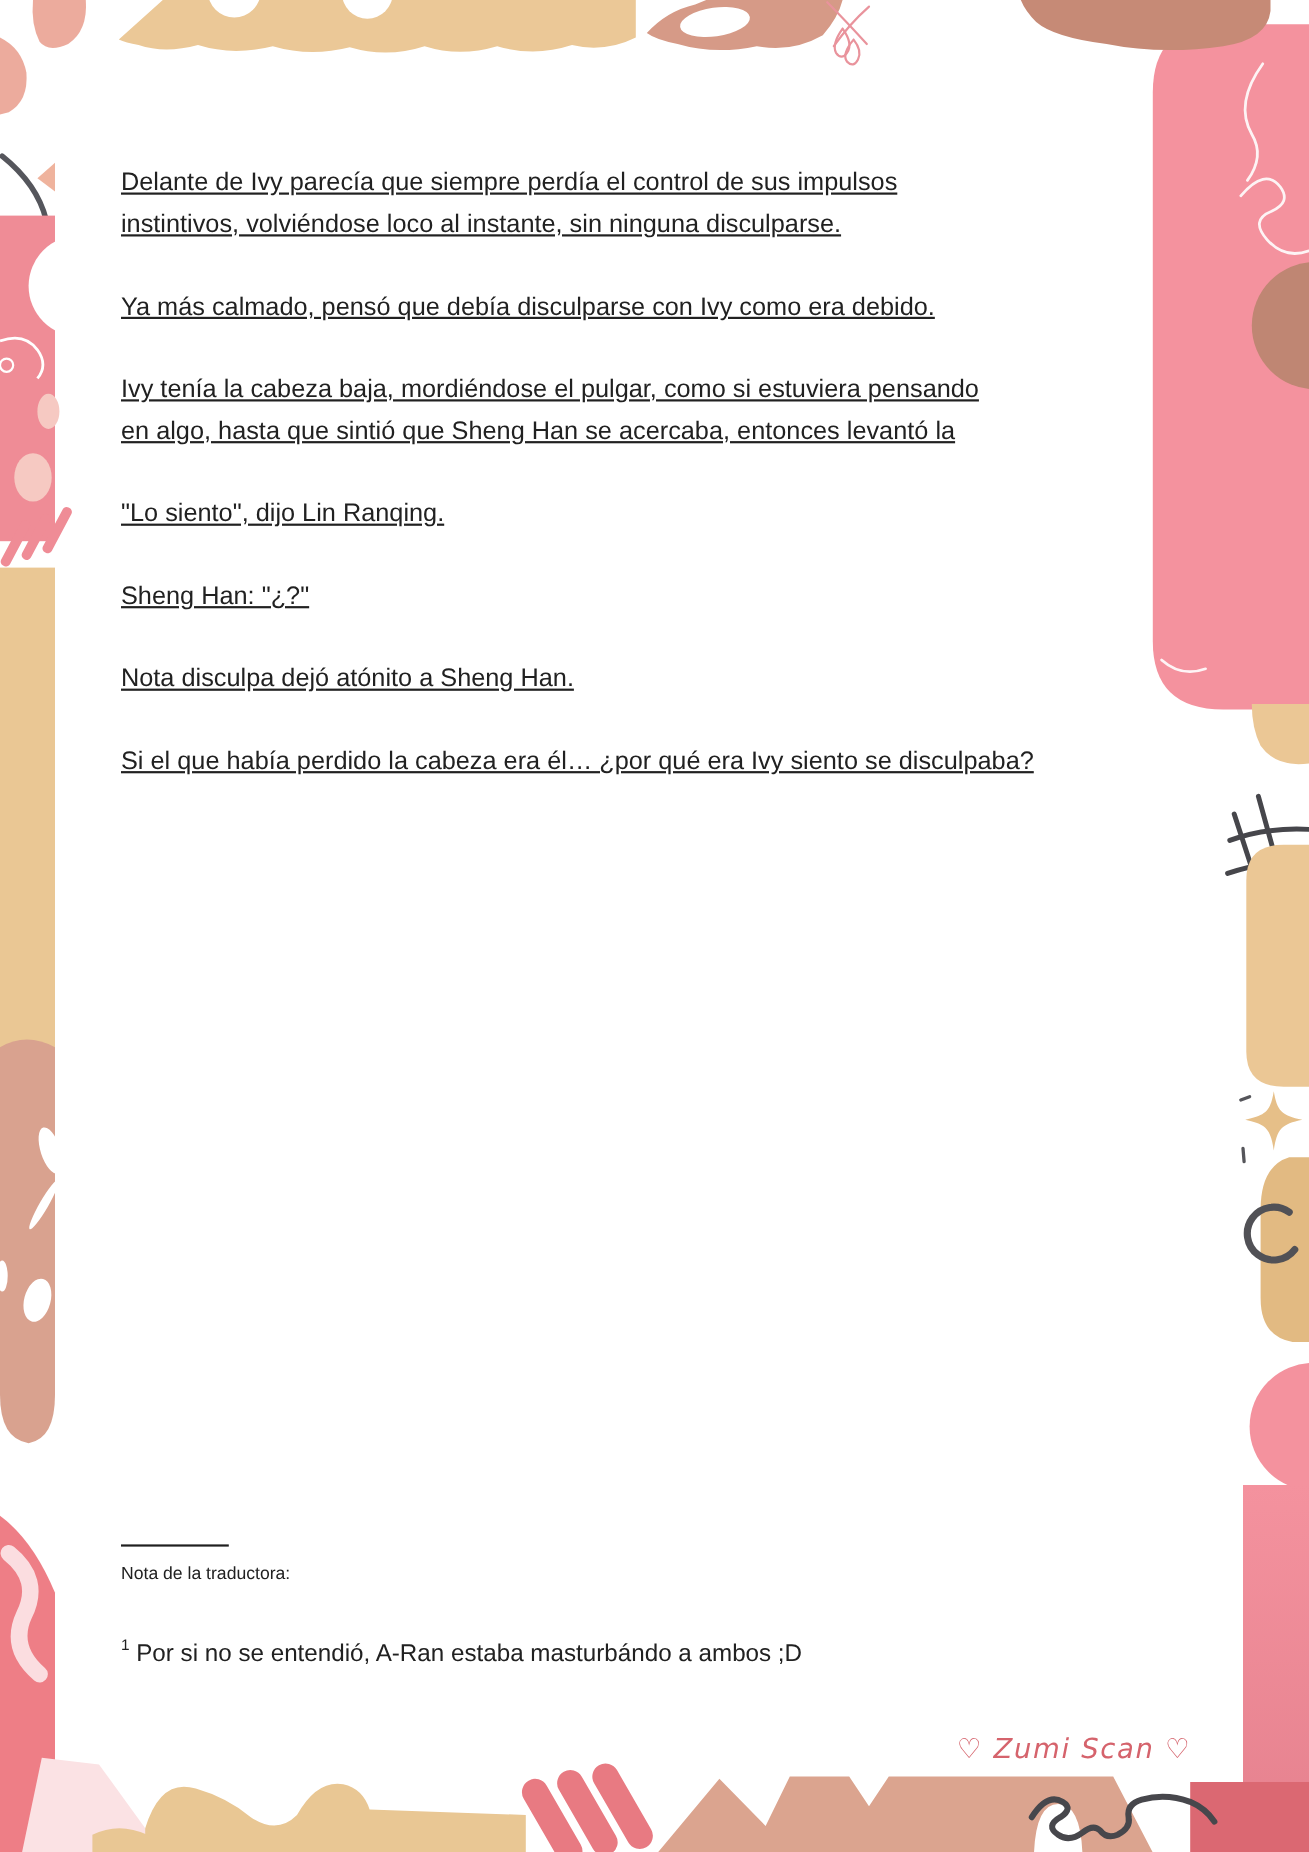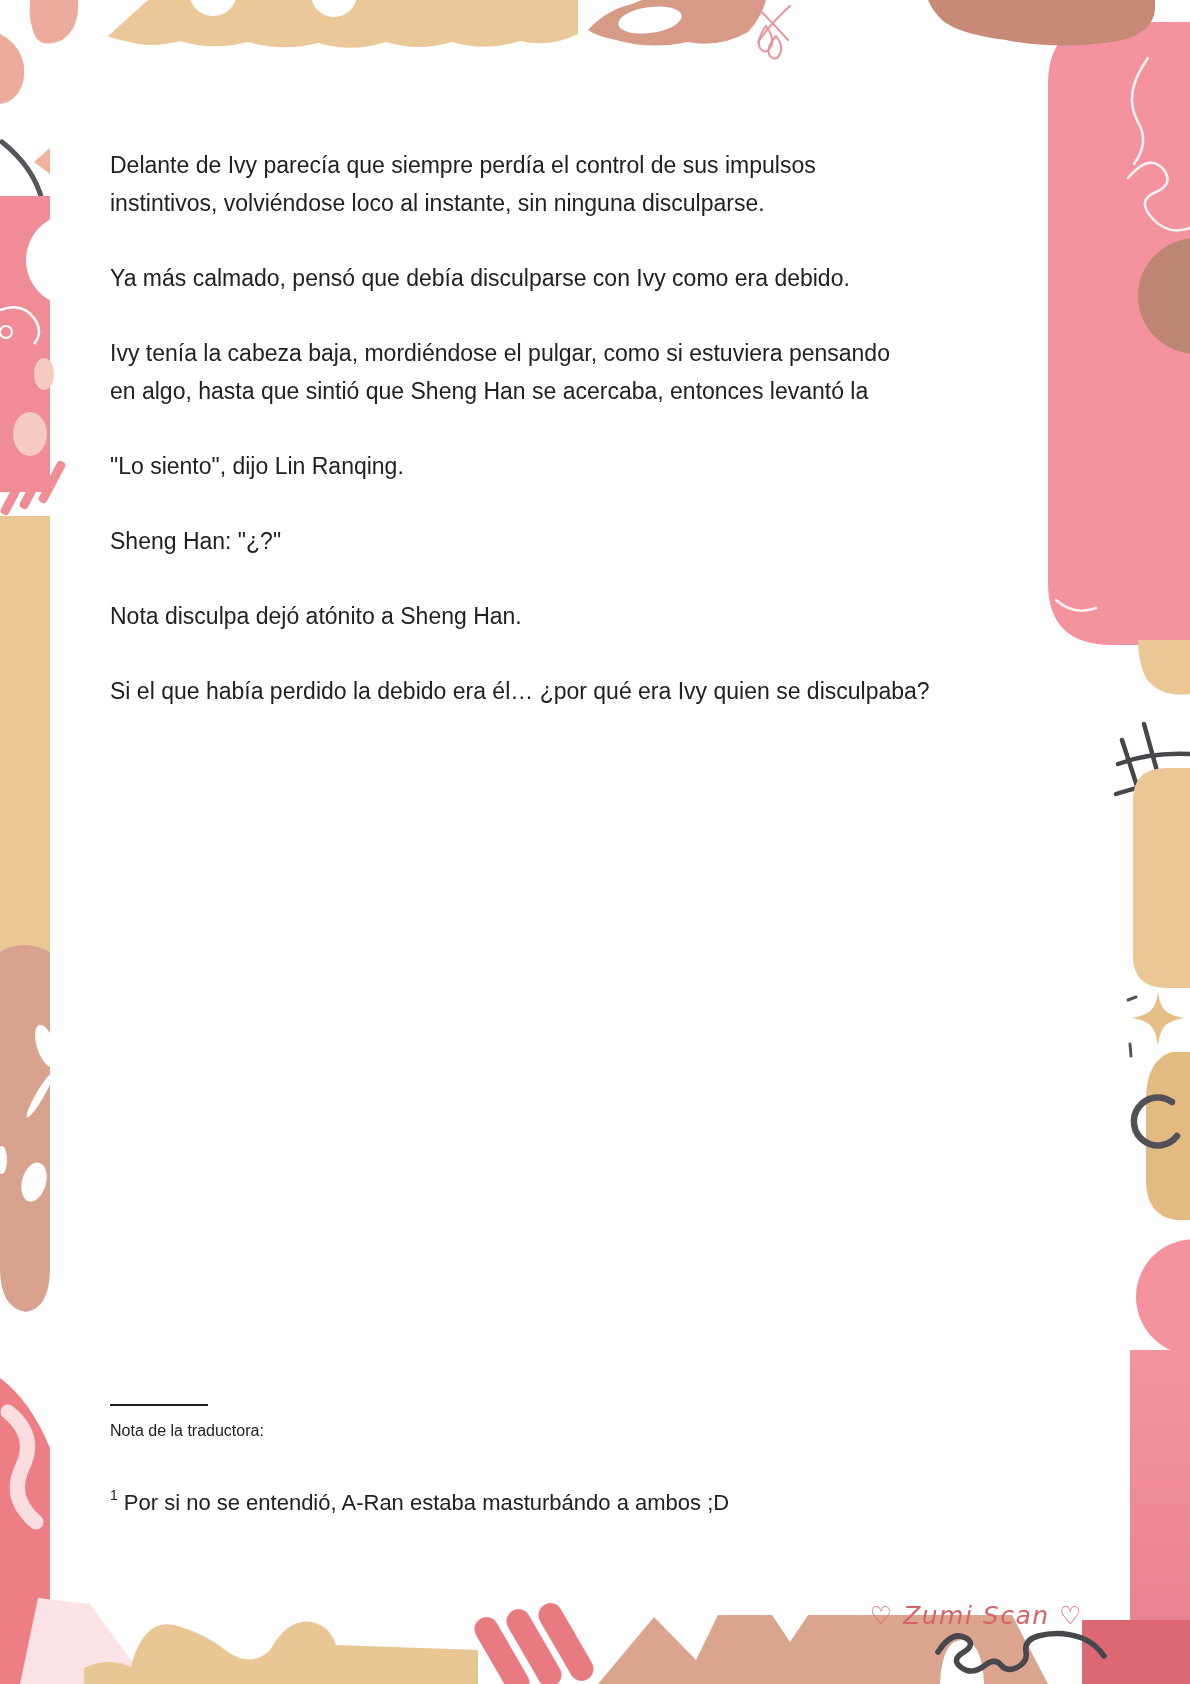--- a/index.html
+++ b/index.html
@@ -6,21 +6,21 @@
   .page{
     position:relative;
     width:1190px;height:1684px;
     background:#ffffff;
     overflow:hidden;
     font-family:"Liberation Sans", sans-serif;
   }
   .decor-svg{position:absolute;left:0;top:0;z-index:1;pointer-events:none;}
   .content{
     position:absolute;left:110px;top:146px;width:920px;z-index:2;
-    color:#212121;font-size:23px;
+    color:#212121;font-size:23px;text-decoration:underline;
   }
   .para{margin:0 0 37px 0;}
   .line{line-height:38px;white-space:nowrap;}
   .footnote-divider{
     position:absolute;left:110px;top:1404px;width:98px;height:2px;
     background:#1f1f1f;z-index:2;
   }
   .footnote-heading{
     position:absolute;left:110px;top:1412px;z-index:2;
     color:#212121;font-size:16px;line-height:38px;white-space:nowrap;
@@ -30,21 +30,20 @@
     color:#212121;font-size:22px;line-height:26px;white-space:nowrap;
   }
   .footnote-line .sup{
     font-size:14px;position:relative;top:-10px;margin-right:6px;
   }
   .credit{
     position:absolute;right:107px;top:1576px;z-index:2;
     font-family:"DejaVu Sans", sans-serif;font-style:italic;
     font-size:25px;line-height:28px;color:#d5636c;letter-spacing:1.5px;
     white-space:nowrap;
-    margin-top:26px;
   }
 </style>
 </head>
 <body>
 
 <div class="page">
 
   <svg class="decor-svg" width="1190" height="1684" viewBox="0 0 1190 1684">
     <defs>
       <linearGradient id="pinkgrad" x1="0" y1="0" x2="0" y2="1">
@@ -159,21 +158,21 @@
     <div class="para">
       <div class="line">"Lo siento", dijo Lin Ranqing.</div>
     </div>
     <div class="para">
       <div class="line">Sheng Han: "¿?"</div>
     </div>
     <div class="para">
       <div class="line">Nota disculpa dejó atónito a Sheng Han.</div>
     </div>
     <div class="para">
-      <div class="line">Si el que había perdido la debido era él… ¿por qué era Ivy quien se disculpaba?</div>
+      <div class="line">Si el que había perdido la cabeza era él… ¿por qué era Ivy siento se disculpaba?</div>
     </div>
   </div>
 
   <div class="footnote-divider"></div>
   <div class="footnote-heading">Nota de la traductora:</div>
   <div class="footnote-line">
     <span class="sup">1</span><span>Por si no se entendió, A-Ran estaba masturbándo a ambos ;D</span>
   </div>
 
   <div class="credit">♡ Zumi Scan ♡</div>

